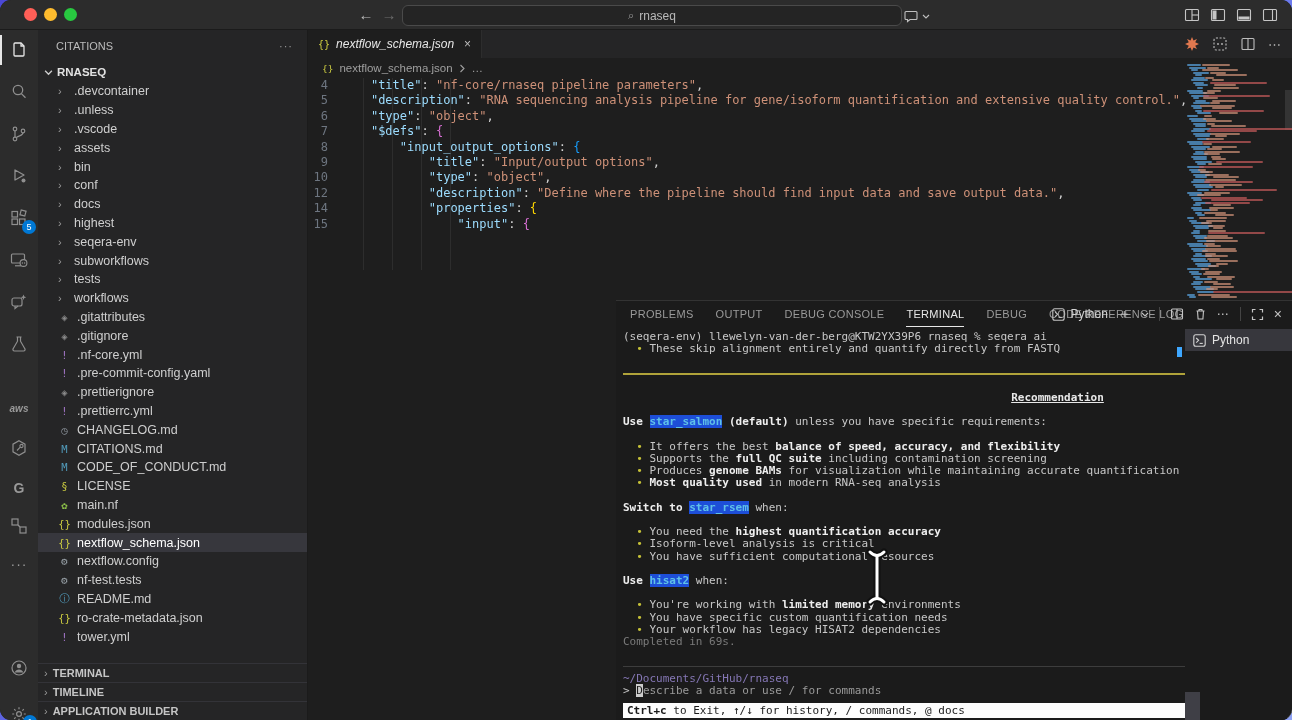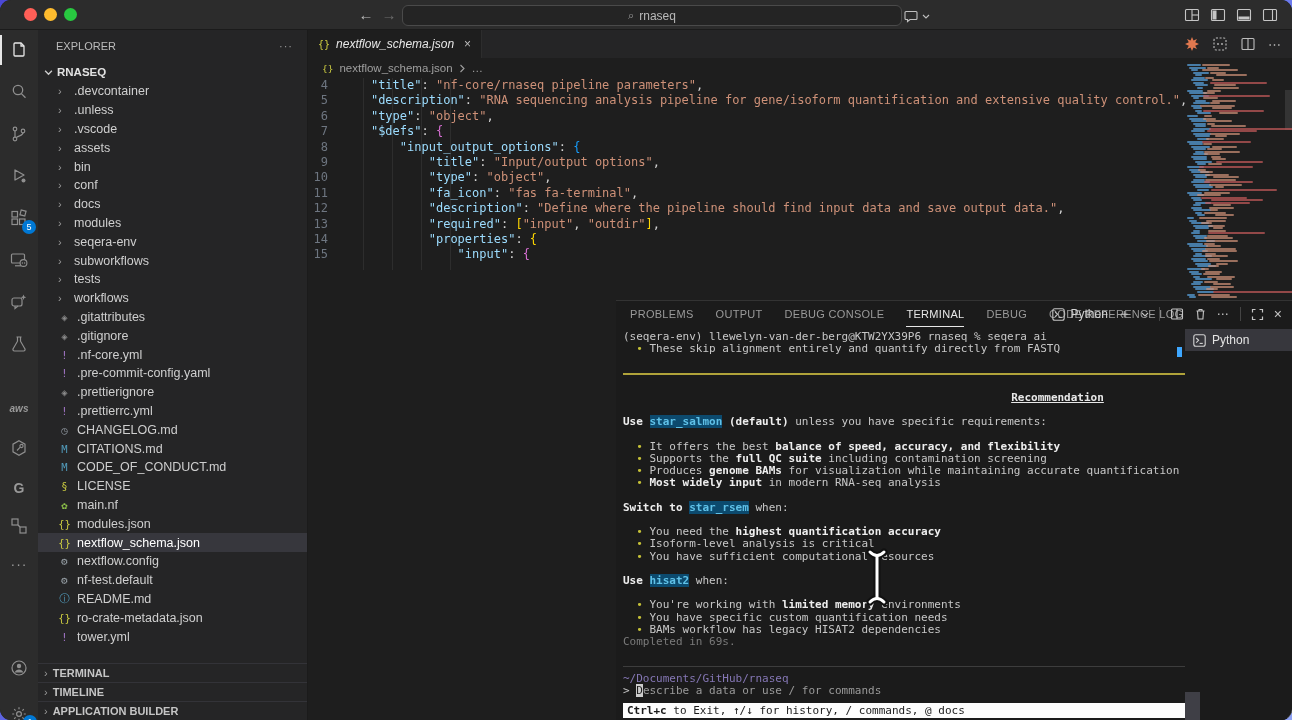--- a/index.html
+++ b/index.html
@@ -75,21 +75,21 @@
   .ptab { height:26px; display:flex; align-items:center; }
   .ptab.active { color:#e7e7e7; border-bottom:1px solid #e7e7e7; }
   .panel-actions { position:absolute; right:10px; top:0; height:26px; display:flex; align-items:center; gap:10px; color:#c5c5c5; font-size:12px; }
   .panel-actions .pylab { display:flex; align-items:center; gap:5px; font-size:12px; color:#d4d4d4; }
   .pa-glyph { font-size:13px; color:#c5c5c5; }
   .pa-sep { width:1px; height:14px; background:#444; }
 
   .term { position:absolute; left:0; top:26px; width:877px; bottom:0; font-family:"DejaVu Sans Mono",monospace; font-size:11px; line-height:12.2px; color:#c8c8c8; padding:4px 0 0 7px; border-right:1px solid #333; }
   .tl { white-space:pre; }
   .tl .b { font-weight:bold; color:#eeeeee; }
-  .tl .hl { color:#5fc1e8; background:#0c4a6e; font-weight:bold; }
+  .tl .hl { color:#5fc1e8; background:#1d4ed8; font-weight:bold; }
   .tl.dim { color:#7a7a7a; }
   .tl.path { color:#8577b5; }
   .tl.center { text-align:center; }
   .tl.center span { text-decoration:underline; font-weight:bold; color:#e8e8e8; }
   .tl .bullet { color:#c5c037; }
   .trule { height:12.2px; display:flex; align-items:center; }
   .trule div { width:864px; height:2px; background:#b0a33a; }
   .tsep { height:12.2px; display:flex; align-items:center; }
   .tsep div { width:864px; height:1px; background:#3d3d3d; }
   .cursor-block { background:#cccccc; color:#1b1b1b; }
@@ -243,21 +243,21 @@
       <svg class="icon-svg" width="20" height="20" viewBox="0 0 20 20">
           <circle cx="10" cy="10" r="2.4" fill="none" stroke="currentColor" stroke-width="1.2"></circle>
           <path d="M10 3.2v2M10 14.8v2M3.2 10h2M14.8 10h2M5.2 5.2l1.4 1.4M13.4 13.4l1.4 1.4M14.8 5.2l-1.4 1.4M6.6 13.4l-1.4 1.4" stroke="currentColor" stroke-width="1.2"></path>
         </svg>
       <span class="badge" style="right:1px; bottom:3px">1</span>
     </div>
   </div>
 
   <div class="sidebar">
     <div class="sb-header">
-      <span>EXPLORER</span>
+      <span>CITATIONS</span>
       <span class="more">···</span>
     </div>
     <div class="sb-root">
       <svg class="icon-svg" width="9" height="9" viewBox="0 0 8 8">
           <path d="M1 2.5l3 3 3-3" fill="none" stroke="#cccccc" stroke-width="1.2"></path>
         </svg>
       <span>RNASEQ</span>
     </div>
     <div class="tree" id="tree">
         <div class="trow">
@@ -283,21 +283,21 @@
         <div class="trow">
           <span class="chev">›</span>
           <span>conf</span>
         </div>
         <div class="trow">
           <span class="chev">›</span>
           <span>docs</span>
         </div>
         <div class="trow">
           <span class="chev">›</span>
-          <span>modules</span>
+          <span>highest</span>
         </div>
         <div class="trow">
           <span class="chev">›</span>
           <span>seqera-env</span>
         </div>
         <div class="trow">
           <span class="chev">›</span>
           <span>subworkflows</span>
         </div>
         <div class="trow">
@@ -359,21 +359,21 @@
         <div class="trow selected">
           <span class="ficon" style="color: rgb(203, 203, 65);">{}</span>
           <span>nextflow_schema.json</span>
         </div>
         <div class="trow">
           <span class="ficon" style="color: rgb(158, 167, 173);">⚙</span>
           <span>nextflow.config</span>
         </div>
         <div class="trow">
           <span class="ficon" style="color: rgb(158, 167, 173);">⚙</span>
-          <span>nf-test.default</span>
+          <span>nf-test.tests</span>
         </div>
         <div class="trow">
           <span class="ficon" style="color: rgb(81, 154, 186);">ⓘ</span>
           <span>README.md</span>
         </div>
         <div class="trow">
           <span class="ficon" style="color: rgb(203, 203, 65);">{}</span>
           <span>ro-crate-metadata.json</span>
         </div>
         <div class="trow">
@@ -435,23 +435,21 @@
       <div class="guide" style="left:142px"></div>
     </div>
     <div class="code" id="code">
         <div class="cline"><span class="lnum">4</span><span>    <span class="tok-k">"title"</span><span class="tok-p">: </span><span class="tok-s">"nf-core/rnaseq pipeline parameters"</span><span class="tok-p">,</span></span></div>
         <div class="cline"><span class="lnum">5</span><span>    <span class="tok-k">"description"</span><span class="tok-p">: </span><span class="tok-s">"RNA sequencing analysis pipeline for gene/isoform quantification and extensive quality control."</span><span class="tok-p">,</span></span></div>
         <div class="cline"><span class="lnum">6</span><span>    <span class="tok-k">"type"</span><span class="tok-p">: </span><span class="tok-s">"object"</span><span class="tok-p">,</span></span></div>
         <div class="cline"><span class="lnum">7</span><span>    <span class="tok-k">"$defs"</span><span class="tok-p">: </span><span class="tok-b2">{</span></span></div>
         <div class="cline"><span class="lnum">8</span><span>        <span class="tok-k">"input_output_options"</span><span class="tok-p">: </span><span class="tok-b3">{</span></span></div>
         <div class="cline"><span class="lnum">9</span><span>            <span class="tok-k">"title"</span><span class="tok-p">: </span><span class="tok-s">"Input/output options"</span><span class="tok-p">,</span></span></div>
         <div class="cline"><span class="lnum">10</span><span>            <span class="tok-k">"type"</span><span class="tok-p">: </span><span class="tok-s">"object"</span><span class="tok-p">,</span></span></div>
-        <div class="cline"><span class="lnum">11</span><span>            <span class="tok-k">"fa_icon"</span><span class="tok-p">: </span><span class="tok-s">"fas fa-terminal"</span><span class="tok-p">,</span></span></div>
         <div class="cline"><span class="lnum">12</span><span>            <span class="tok-k">"description"</span><span class="tok-p">: </span><span class="tok-s">"Define where the pipeline should find input data and save output data."</span><span class="tok-p">,</span></span></div>
-        <div class="cline"><span class="lnum">13</span><span>            <span class="tok-k">"required"</span><span class="tok-p">: </span><span class="tok-b1">[</span><span class="tok-s">"input"</span><span class="tok-p">, </span><span class="tok-s">"outdir"</span><span class="tok-b1">]</span><span class="tok-p">,</span></span></div>
         <div class="cline"><span class="lnum">14</span><span>            <span class="tok-k">"properties"</span><span class="tok-p">: </span><span class="tok-b1">{</span></span></div>
         <div class="cline"><span class="lnum">15</span><span>                <span class="tok-k">"input"</span><span class="tok-p">: </span><span class="tok-b2">{</span></span></div>
       </div>
     <div class="minimap" id="minimap">
       <div class="mm-slider"></div>
     <div class="mm-row" style="top: 2px; left: 2px; width: 14.1523px; background: rgba(86, 156, 214, 0.75);"></div>
         <div class="mm-row" style="top: 2px; left: 17.2775px; width: 27.564px; background: rgba(206, 145, 120, 0.7);"></div>
         <div class="mm-row" style="top: 4.55px; left: 4px; width: 16.5431px; background: rgba(86, 156, 214, 0.75);"></div>
         <div class="mm-row" style="top: 4.55px; left: 21.6521px; width: 12.2511px; background: rgba(206, 145, 120, 0.7);"></div>
         <div class="mm-row" style="top: 7.1px; left: 6px; width: 6.68686px; background: rgba(86, 156, 214, 0.75);"></div>
@@ -681,33 +679,33 @@
             <div></div>
           </div>
           <div class="tl">&nbsp;</div>
           <div class="tl center"><span>Recommendation</span></div>
           <div class="tl">&nbsp;</div>
           <div class="tl"><span class="b">Use </span><span class="hl">star_salmon</span><span> </span><span class="b">(default)</span><span> unless you have specific requirements:</span></div>
           <div class="tl">&nbsp;</div>
           <div class="tl"><span class="bullet">  • </span><span>It offers the best </span><span class="b">balance of speed, accuracy, and flexibility</span></div>
           <div class="tl"><span class="bullet">  • </span><span>Supports the </span><span class="b">full QC suite</span><span> including contamination screening</span></div>
           <div class="tl"><span class="bullet">  • </span><span>Produces </span><span class="b">genome BAMs</span><span> for visualization while maintaining accurate quantification</span></div>
-          <div class="tl"><span class="bullet">  • </span><span class="b">Most widely input</span><span> in modern RNA-seq analysis</span></div>
+          <div class="tl"><span class="bullet">  • </span><span class="b">Most quality used</span><span> in modern RNA-seq analysis</span></div>
           <div class="tl">&nbsp;</div>
           <div class="tl"><span class="b">Switch to </span><span class="hl">star_rsem</span><span> when:</span></div>
           <div class="tl">&nbsp;</div>
           <div class="tl"><span class="bullet">  • </span><span>You need the </span><span class="b">highest quantification accuracy</span></div>
           <div class="tl"><span class="bullet">  • </span><span>Isoform-level analysis is critical</span></div>
           <div class="tl"><span class="bullet">  • </span><span>You have sufficient computational resources</span></div>
           <div class="tl">&nbsp;</div>
           <div class="tl"><span class="b">Use </span><span class="hl">hisat2</span><span> when:</span></div>
           <div class="tl">&nbsp;</div>
           <div class="tl"><span class="bullet">  • </span><span>You're working with </span><span class="b">limited memory</span><span> environments</span></div>
           <div class="tl"><span class="bullet">  • </span><span>You have specific custom quantification needs</span></div>
-          <div class="tl"><span class="bullet">  • </span><span>BAMs workflow has legacy HISAT2 dependencies</span></div>
+          <div class="tl"><span class="bullet">  • </span><span>Your workflow has legacy HISAT2 dependencies</span></div>
           <div class="tl dim">Completed in 69s.</div>
           <div class="tl">&nbsp;</div>
           <div class="tsep">
             <div></div>
           </div>
           <div class="tl path">~/Documents/GitHub/rnaseq</div>
           <div class="tl"><span>&gt; </span><span class="cursor-block">D</span><span class="prompt-rest">escribe a data or use / for commands</span></div>
         </div>
       <div class="term-status"><span class="b">Ctrl+c</span><span> to Exit, ↑/↓ for history, / commands, @ docs</span></div>
       <div class="term-list">

